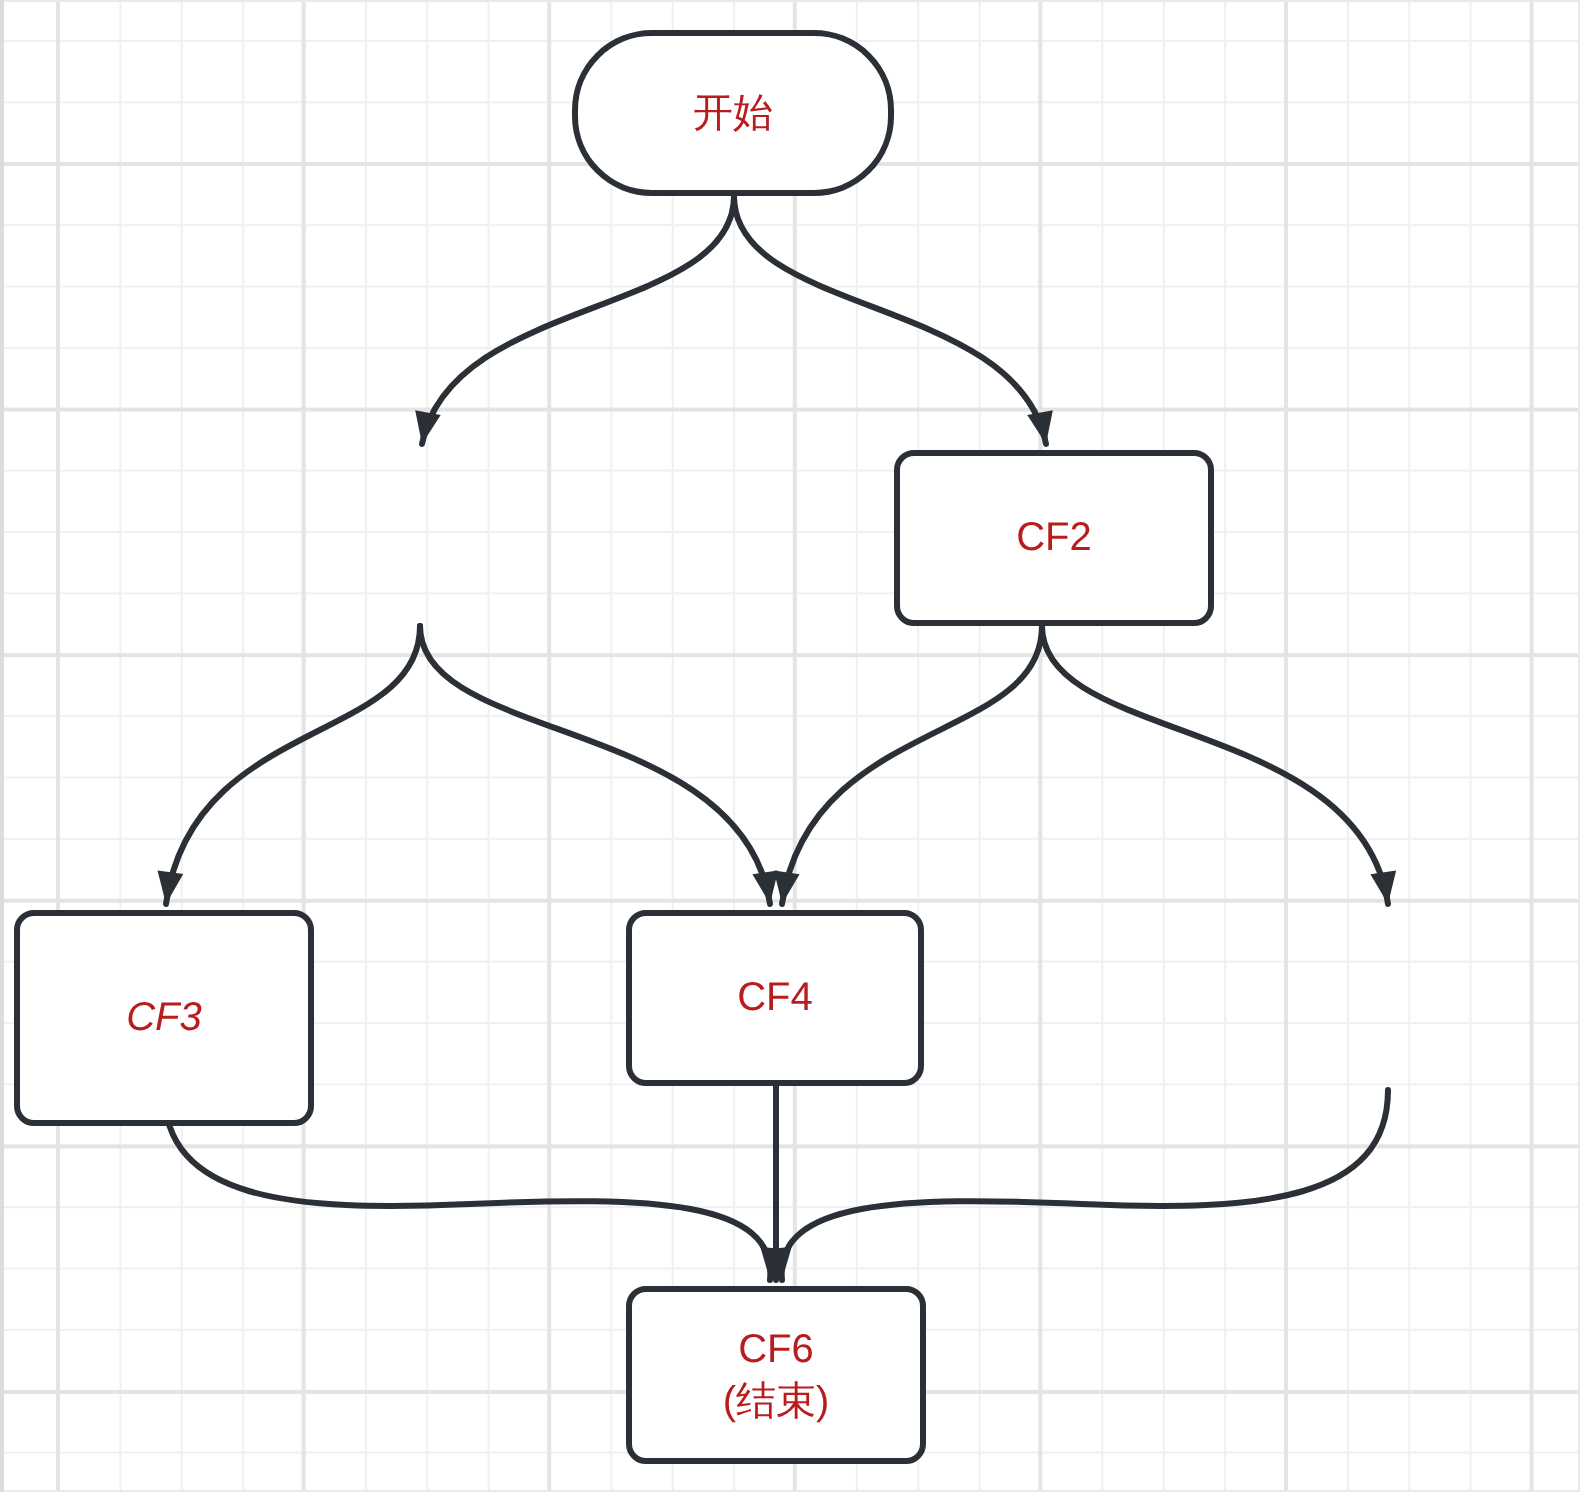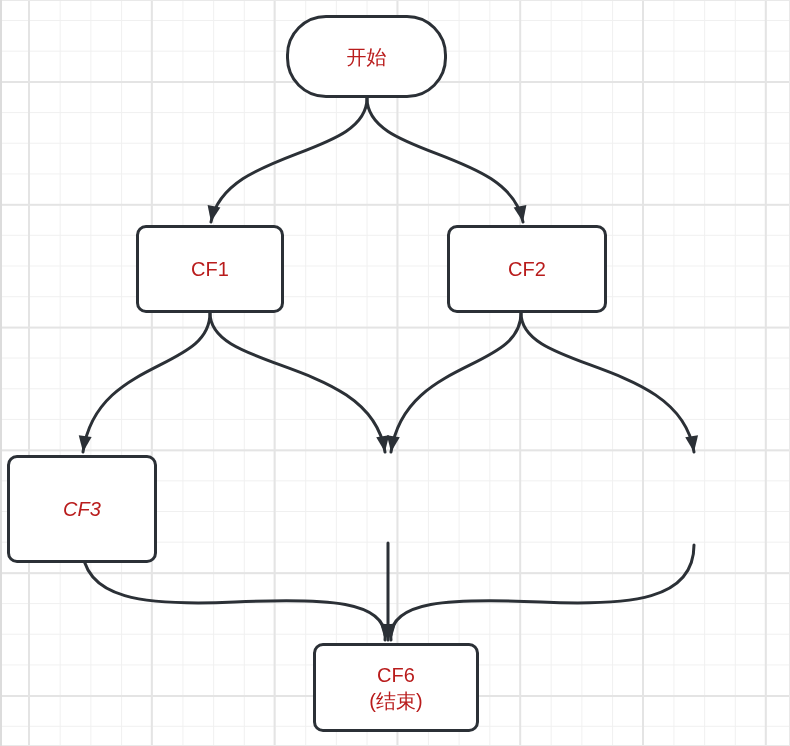--- a/index.html
+++ b/index.html
@@ -98,32 +98,32 @@
     <path class="edge" d="M 521 313 C 521 372 680 358 694 452" marker-end="url(#arrowhead)" stroke="#2b3036"></path>
     <path class="edge" d="M 82 545 C 82 600 145 606 235 602 S 389 600 385 640" marker-end="url(#arrowhead)" stroke="#2b3036"></path>
     <path class="edge" d="M 388 543 L 388 640" marker-end="url(#arrowhead)" stroke="#2b3036"></path>
     <path class="edge" d="M 694 545 C 694 600 631 606 541 602 S 387 600 391 640" marker-end="url(#arrowhead)" stroke="#2b3036"></path>
   </svg>
 
   <div class="node terminator" style="left:286px; top:15px; width:161px; height:83px;">
     <span class="label">开始</span>
   </div>
 
-  <div class="node" style="left:136px; top:225px; width:148px; height:88px;">
-    <span class="label">CF1</span>
-  </div>
 
   <div class="node" style="left:447px; top:225px; width:160px; height:88px;">
     <span class="label">CF2</span>
   </div>
 
   <div class="node" style="left:7px; top:455px; width:150px; height:108px;font-style:italic;">
     <span class="label">CF3</span>
   </div>
 
+  <div class="node" style="left:313px; top:455px; width:149px; height:88px;">
+    <span class="label">CF4</span>
+  </div>
 
 
-  <div class="node" style="left:313px; top:643px; width:166px; height:89px;">
+  <div class="node" style="left:313px; top:643px; width:150px; height:89px;">
     <span class="label">CF6</span>
     <span class="sublabel">(结束)</span>
   </div>
 
 </div>
 
 </body></html>

